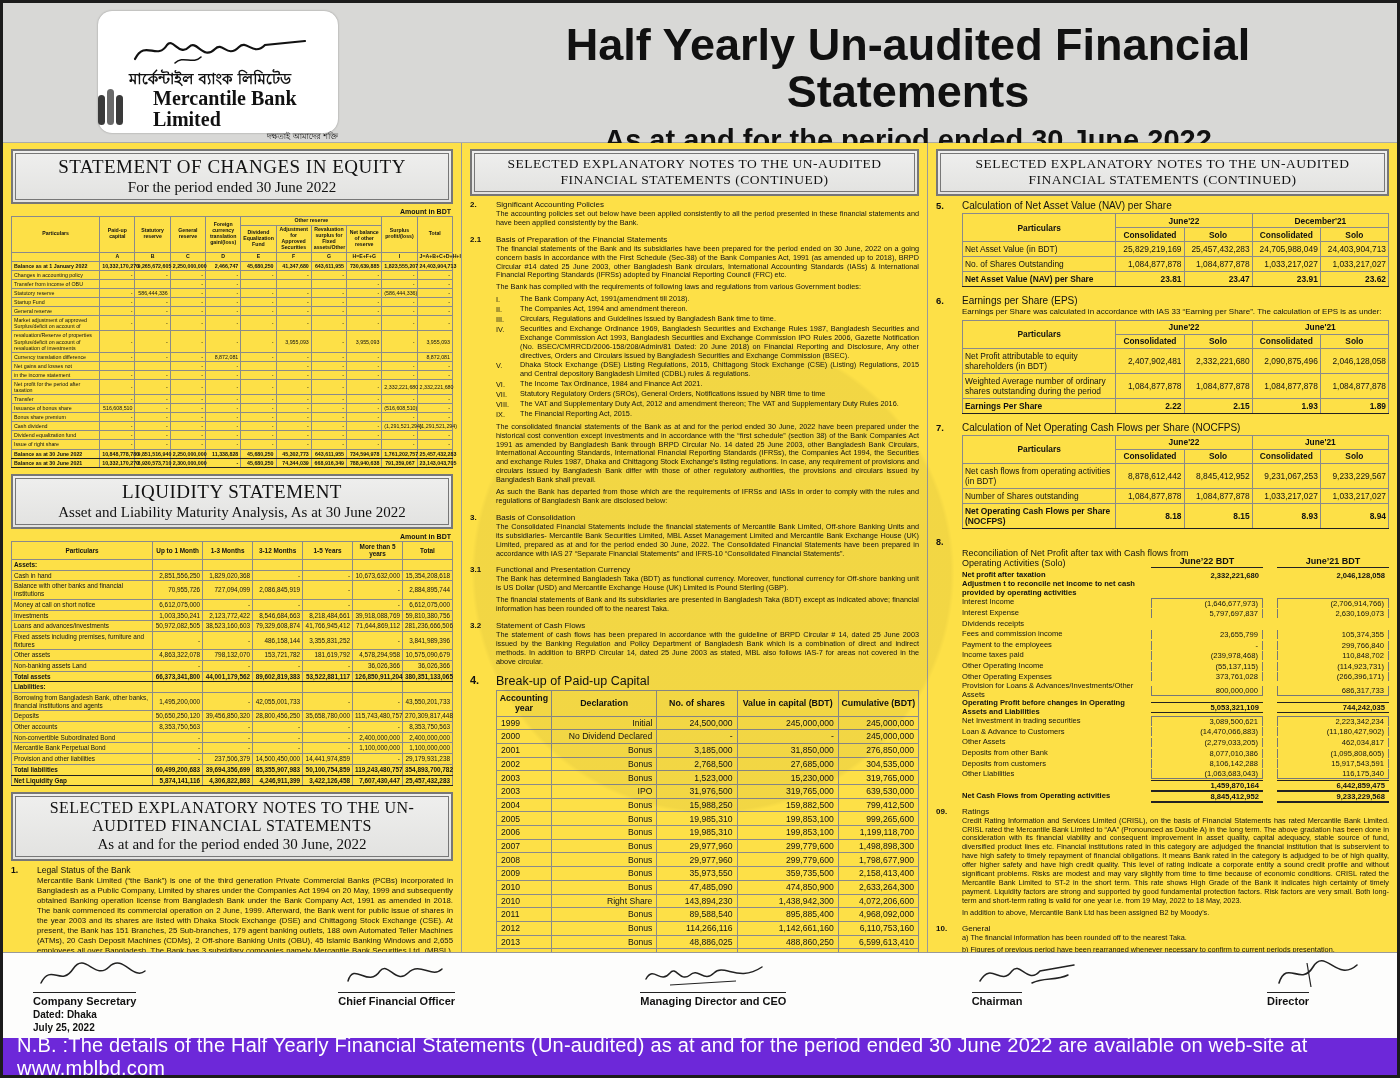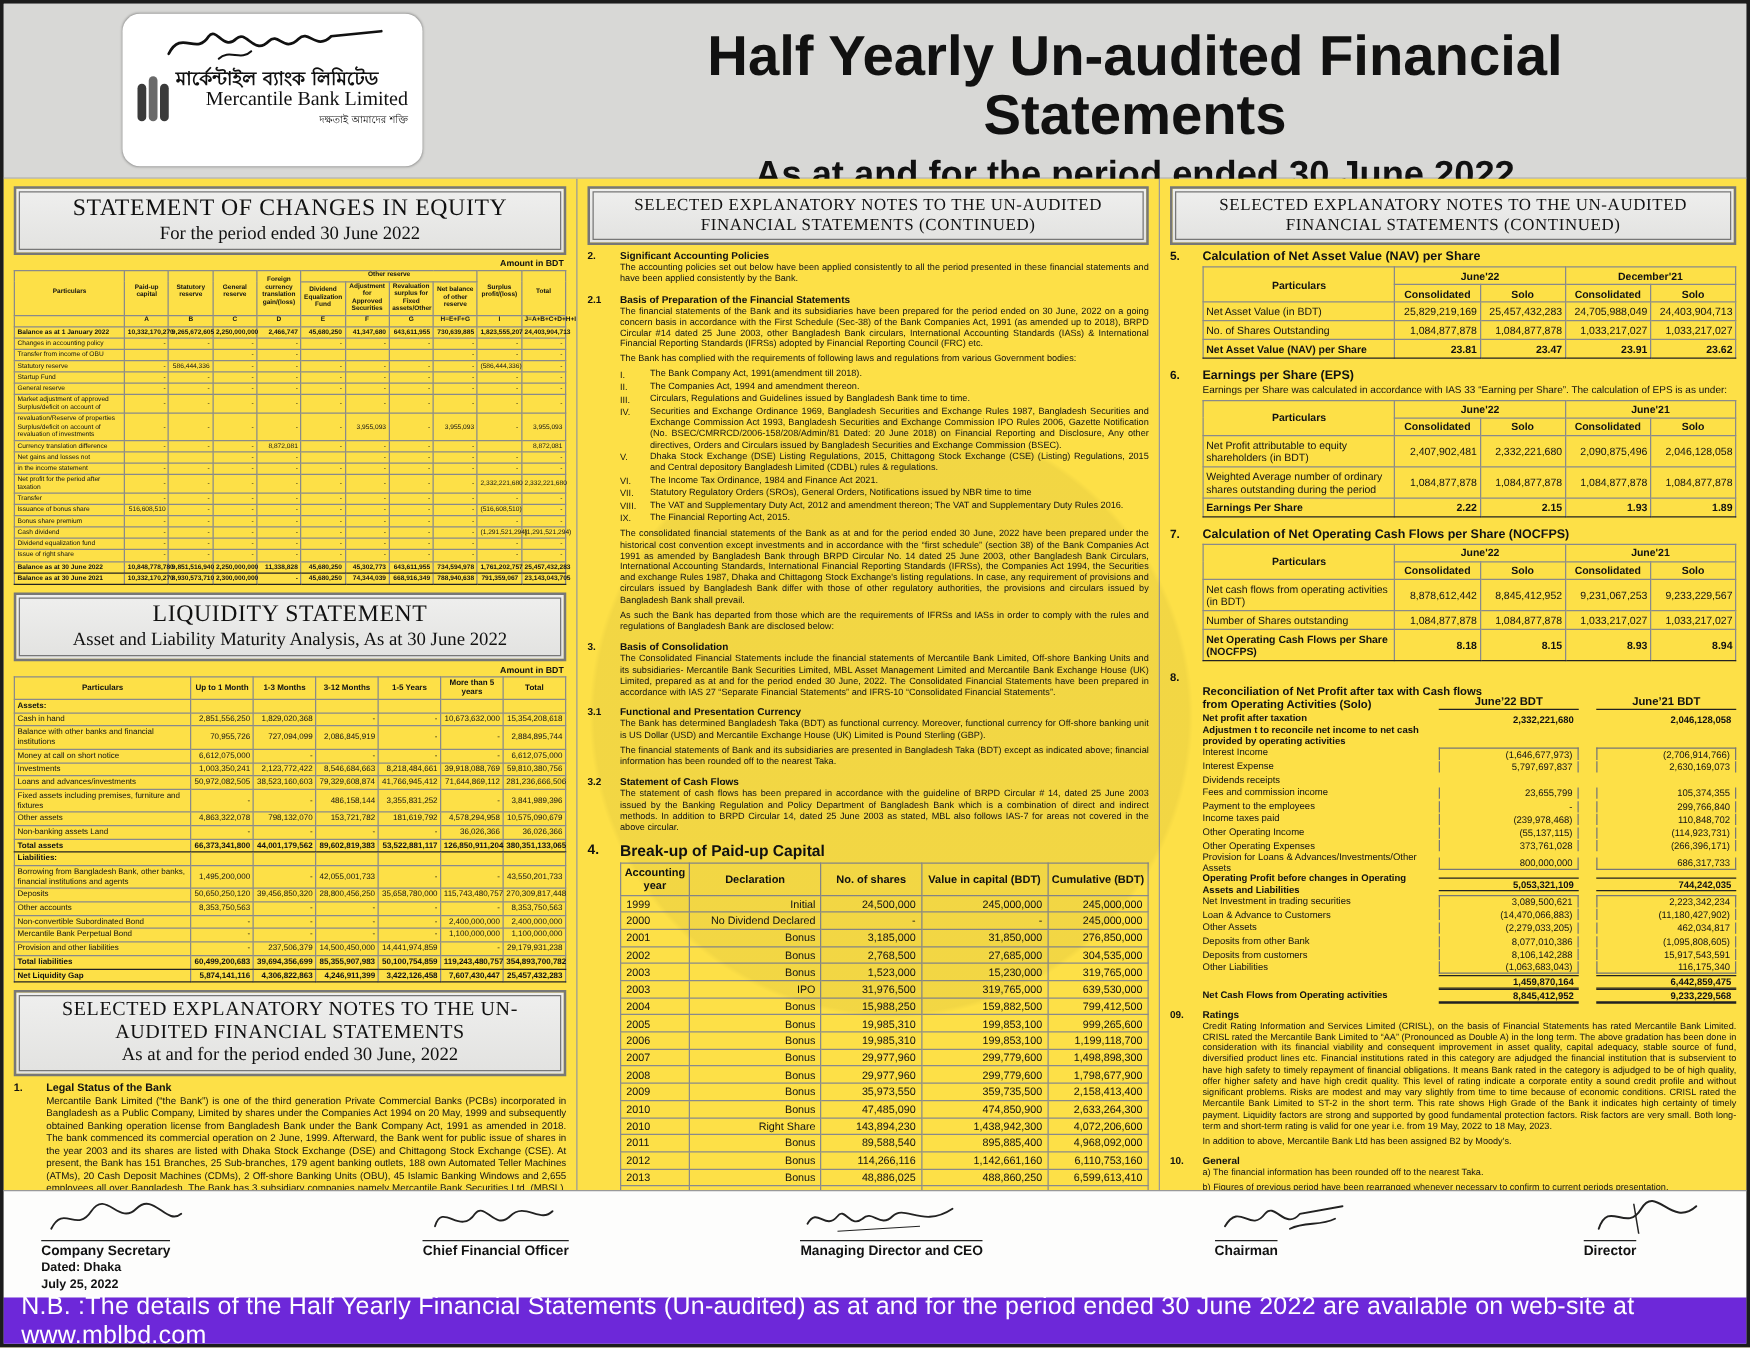--- a/index.html
+++ b/index.html
@@ -2,29 +2,29 @@
 <html><head>
 <meta charset="utf-8">
 <style>
   * { margin:0; padding:0; box-sizing:border-box; }
   html,body { width:1400px; height:1078px; overflow:hidden; background:#bfbfbf; }
   body { font-family:"Liberation Sans", sans-serif; color:#111; }
   #page { width:1400px; height:1078px; background:#f2f2f0; border:3px solid #1c1c1c; position:relative; display:flex; flex-direction:column; }
 
   
   #hdr { height:140px; background:#d8d8d6; border-bottom:1px solid #aaa; position:relative; flex:0 0 auto; }
-  #logo-box { position:absolute; left:95px; top:8px; width:240px; height:122px; background:#fff; border-radius:14px; box-shadow:0 0 2px rgba(0,0,0,.35); text-align:center; padding-top:4px; }
+  #logo-box { position:absolute; left:95px; top:8px; width:240px; height:122px; background:#fff; border-radius:14px; box-shadow:0 0 2px rgba(0,0,0,.35); text-align:center; padding-top:20px; }
   #calli { display:block; margin:0 auto; }
   .logo-row { display:flex; align-items:center; justify-content:center; gap:6px; margin-top:1px; }
   .logo-bars { display:flex; gap:2px; align-items:flex-end; }
   .logo-bars i { display:block; width:7px; border-radius:4px; background:#3a3a3a; }
   .logo-bars i:nth-child(1){height:30px;} .logo-bars i:nth-child(2){height:36px;background:#6a6a6a;} .logo-bars i:nth-child(3){height:30px;}
   .logo-txt { text-align:left; }
   .bn { font-family:"DejaVu Sans", sans-serif; font-weight:bold; font-size:15px; line-height:1.05; }
-  .en { font-family:"Liberation Serif", serif; font-weight:normal; font-size:16px; line-height:1.05;margin-left:24px; }
+  .en { font-family:"Liberation Serif", serif; font-weight:bold; font-size:20px; line-height:1.05;margin-left:24px; }
   .tag { font-family:"DejaVu Sans", sans-serif; font-size:8px; text-align:right; }
   #titles { position:absolute; left:436px; right:20px; top:18px; text-align:center; }
   #t1 { font-size:45px; font-weight:700; letter-spacing:0; line-height:1.05; }
   #t2 { font-size:29px; font-weight:600; margin-top:8px; }
 
   
   #main { flex:1 1 auto; display:flex; background:#fde047; position:relative; overflow:hidden; }
   #main::before { content:""; position:absolute; left:430px; top:150px; width:560px; height:560px; border-radius:50%;
      background:radial-gradient(circle, rgba(0,0,0,0.045) 0 60%, rgba(0,0,0,0) 61%); pointer-events:none; }
   .col { padding:6px 8px 4px 8px; overflow:hidden; }
@@ -50,21 +50,21 @@
   tr.sec td { font-weight:bold; }
 
   #eq-table { font-size:5.3px; line-height:1.15; }
   #eq-table th { font-size:5.2px; }
   #liq-table { font-size:6.4px; line-height:1.2; margin-top:1px; }
   #liq-table th { font-size:6.4px; }
 
   
   .note { display:grid; grid-template-columns:26px 1fr; margin-top:4px; }
   .note .nn { font-weight:bold; font-size:8px; }
-  .note .nh { font-weight:bold; font-size:8px; margin-bottom:1px; }
+  .note .nh { font-weight:normal; font-size:8px; margin-bottom:1px; }
   .note p { font-size:7.3px; line-height:1.22; text-align:justify; margin-bottom:3px; }
   #col-l .note .nn, #col-l .note .nh { font-size:8.6px; }
   #col-l .note p { font-size:7.8px; line-height:1.28; }
   .law { display:grid; grid-template-columns:24px 1fr; }
   .law .ln { font-size:7.3px; }
   .law .lt { font-size:7.3px; line-height:1.22; text-align:justify; margin-bottom:1px; }
 
   
   #cap-table { font-size:8.6px; line-height:1.2; margin-top:2px; }
   #cap-table th { font-size:8.8px; padding:2px; }

